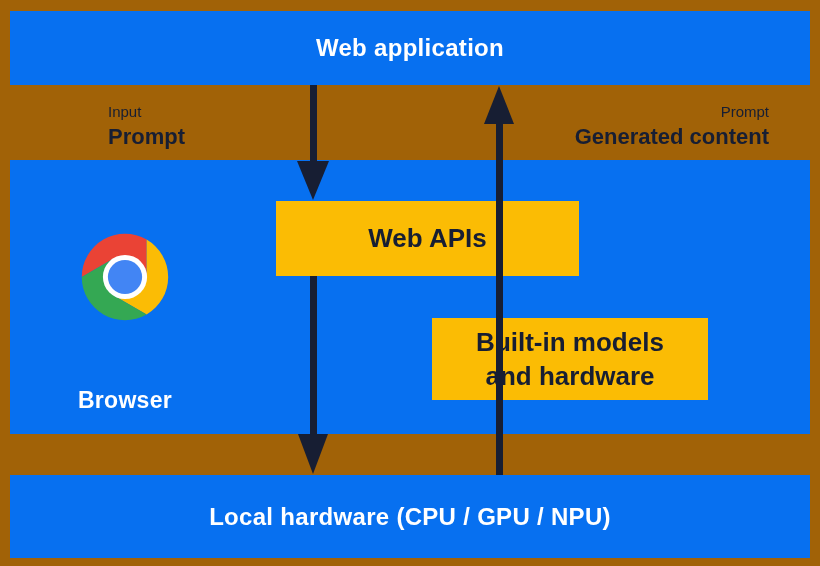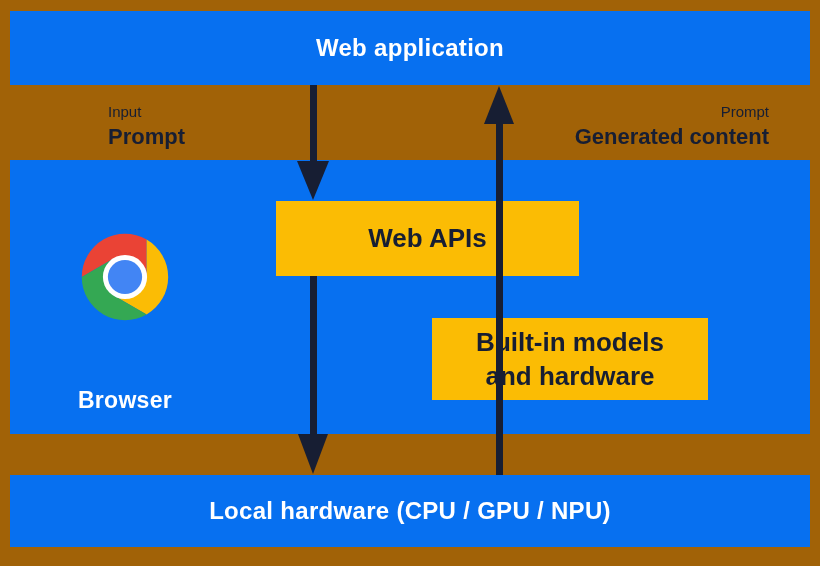--- a/index.html
+++ b/index.html
@@ -15,21 +15,21 @@
   .band {
     position: absolute;
     left: 10px;
     width: 800px;
     background: #0770F0;
     display: flex;
     align-items: center;
     justify-content: center;
   }
   .band.top-bar    { top: 11px;  height: 74px; }
-  .band.bottom-bar { top: 475px; height: 72px; }
+  .band.bottom-bar { top: 475px; height: 83px; }
   .band .band-label {
     color: #ffffff;
     font-weight: 700;
     font-size: 24px;
     letter-spacing: 0.3px;
   }
   .panel {
     position: absolute;
     left: 10px;
     top: 160px;

